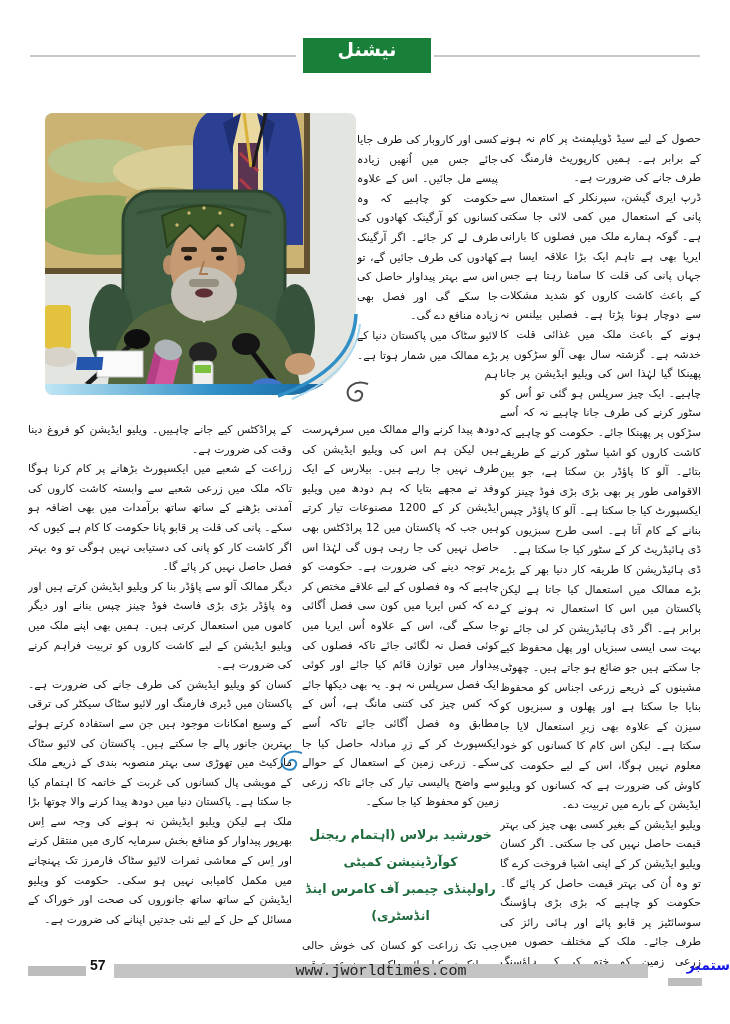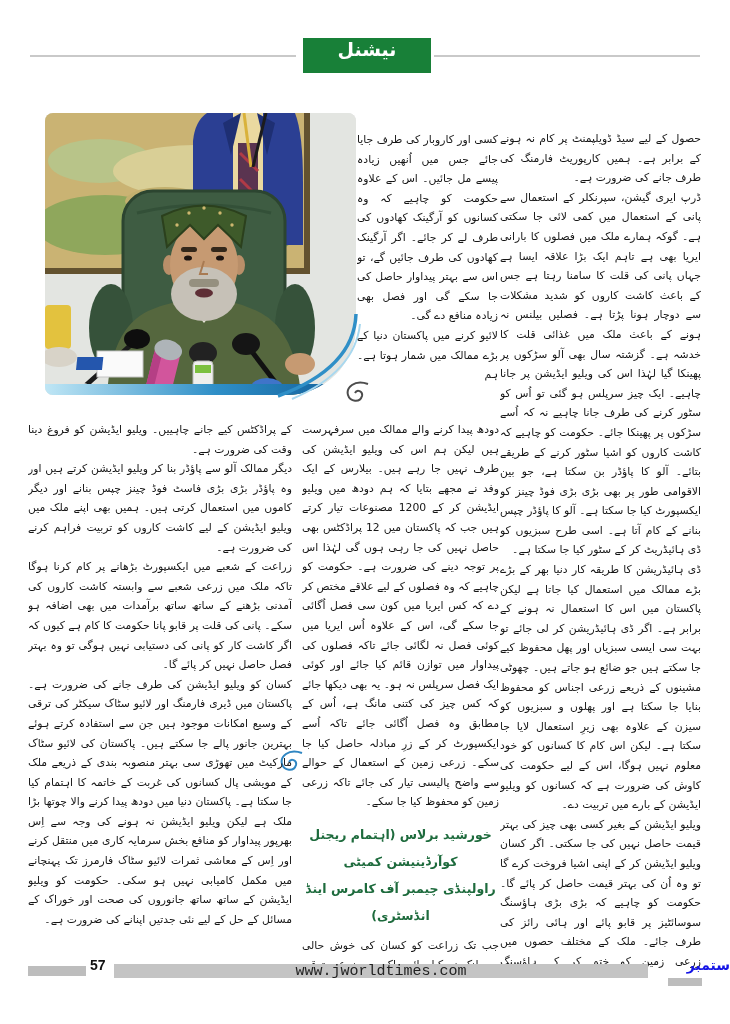--- a/index.html
+++ b/index.html
@@ -156,36 +156,36 @@
 
   <div class="col col-right" lang="ur">
     <p>حصول کے لیے سیڈ ڈویلپمنٹ پر کام نہ ہونے کے برابر ہے۔ ہمیں کارپوریٹ فارمنگ کی طرف جانے کی ضرورت ہے۔</p>
     <p>ڈرپ ایری گیشن، سپرنکلر کے استعمال سے پانی کے استعمال میں کمی لائی جا سکتی ہے۔ گوکہ ہمارے ملک میں فصلوں کا بارانی ایریا بھی ہے تاہم ایک بڑا علاقہ ایسا ہے جہاں پانی کی قلت کا سامنا رہتا ہے جس کے باعث کاشت کاروں کو شدید مشکلات سے دوچار ہونا پڑتا ہے۔ فصلیں بیلنس نہ ہونے کے باعث ملک میں غذائی قلت کا خدشہ ہے۔ گزشتہ سال بھی آلو سڑکوں پر پھینکا گیا لہٰذا اس کی ویلیو ایڈیشن پر جانا چاہیے۔ ایک چیز سرپلس ہو گئی تو اُس کو سٹور کرنے کی طرف جانا چاہیے نہ کہ اُسے سڑکوں پر پھینکا جائے۔ حکومت کو چاہیے کہ کاشت کاروں کو اشیا سٹور کرنے کے طریقے بتائے۔ آلو کا پاؤڈر بن سکتا ہے، جو بین الاقوامی طور پر بھی بڑی بڑی فوڈ چینز کو ایکسپورٹ کیا جا سکتا ہے۔ آلو کا پاؤڈر چپس بنانے کے کام آتا ہے۔ اسی طرح سبزیوں کو ڈی ہائیڈریٹ کر کے سٹور کیا جا سکتا ہے۔</p>
     <p>ڈی ہائیڈریشن کا طریقہ کار دنیا بھر کے بڑے بڑے ممالک میں استعمال کیا جاتا ہے لیکن پاکستان میں اس کا استعمال نہ ہونے کے برابر ہے۔ اگر ڈی ہائیڈریشن کر لی جائے تو بہت سی ایسی سبزیاں اور پھل محفوظ کیے جا سکتے ہیں جو ضائع ہو جاتے ہیں۔ چھوٹی مشینوں کے ذریعے زرعی اجناس کو محفوظ بنایا جا سکتا ہے اور پھلوں و سبزیوں کو سیزن کے علاوہ بھی زیرِ استعمال لایا جا سکتا ہے۔ لیکن اس کام کا کسانوں کو خود معلوم نہیں ہوگا، اس کے لیے حکومت کی کاوش کی ضرورت ہے کہ کسانوں کو ویلیو ایڈیشن کے بارے میں تربیت دے۔</p>
     <p>ویلیو ایڈیشن کے بغیر کسی بھی چیز کی بہتر قیمت حاصل نہیں کی جا سکتی۔ اگر کسان ویلیو ایڈیشن کر کے اپنی اشیا فروخت کرے گا تو وہ اُن کی بہتر قیمت حاصل کر پائے گا۔ حکومت کو چاہیے کہ بڑی بڑی ہاؤسنگ سوسائٹیز پر قابو پائے اور ہائی رائز کی طرف جائے۔ ملک کے مختلف حصوں میں زرعی زمین کو ختم کر کے ہاؤسنگ سوسائٹیز بنائی جا رہی ہیں۔ کسان بھی اپنی زمین صرف اس لیے فروخت کر دیتا ہے کہ اُسے اس کام میں منافع نظر آ رہا ہوتا ہے جب کہ فصلوں کی پیداوار میں کسان کو یہ بات یقینی نہیں ہوتی ہے کہ اگر کوئی قدرتی آفت آ جائے تو کیا اُس نے جو فصل لگائی ہے، اُسے حکومت کی جانب سے اس کا معاوضہ ملے گا۔ اس لیے کسان یہ سمجھتے ہیں کہ قابلِ کاشت زمین کو فروخت کر کے</p>
   </div>
 
   <div class="col col-mid-top" lang="ur">
     <p>کسی اور کاروبار کی طرف جایا جائے جس میں اُنھیں زیادہ پیسے مل جائیں۔ اس کے علاوہ حکومت کو چاہیے کہ وہ کسانوں کو آرگینک کھادوں کی طرف لے کر جائے۔ اگر آرگینک کھادوں کی طرف جائیں گے، تو اس سے بہتر پیداوار حاصل کی جا سکے گی اور فصل بھی زیادہ منافع دے گی۔</p>
-    <p>لائیو کرنے میں پاکستان دنیا کے بڑے ممالک میں شمار ہوتا ہے۔ ہم</p>
+    <p>لائیو سٹاک میں پاکستان دنیا کے بڑے ممالک میں شمار ہوتا ہے۔ ہم</p>
   </div>
 
   <div class="col col-mid-bot" lang="ur">
     <p>دودھ پیدا کرنے والے ممالک میں سرفہرست ہیں لیکن ہم اس کی ویلیو ایڈیشن کی طرف نہیں جا رہے ہیں۔ بیلارس کے ایک وفد نے مجھے بتایا کہ ہم دودھ میں ویلیو ایڈیشن کر کے 1200 مصنوعات تیار کرتے ہیں جب کہ پاکستان میں 12 پراڈکٹس بھی حاصل نہیں کی جا رہی ہوں گی لہٰذا اس پر توجہ دینے کی ضرورت ہے۔ حکومت کو چاہیے کہ وہ فصلوں کے لیے علاقے مختص کر دے کہ کس ایریا میں کون سی فصل اُگائی جا سکے گی، اس کے علاوہ اُس ایریا میں کوئی فصل نہ لگائی جائے تاکہ فصلوں کی پیداوار میں توازن قائم کیا جائے اور کوئی ایک فصل سرپلس نہ ہو۔ یہ بھی دیکھا جائے کہ کس چیز کی کتنی مانگ ہے، اُس کے مطابق وہ فصل اُگائی جائے تاکہ اُسے ایکسپورٹ کر کے زرِ مبادلہ حاصل کیا جا سکے۔ زرعی زمین کے استعمال کے حوالے سے واضح پالیسی تیار کی جائے تاکہ زرعی زمین کو محفوظ کیا جا سکے۔</p>
     <div class="caption">
       <div>خورشید برلاس (اہتمام ریجنل کوآرڈینیشن کمیٹی</div>
       <div>راولپنڈی چیمبر آف کامرس اینڈ انڈسٹری)</div>
     </div>
     <p>جب تک زراعت کو کسان کی خوش حالی سے لنک نہ کیا جائے ملک میں زرعی ترقی ممکن نہیں ہے۔ زراعت میں کم منافع ہونے کی وجہ سے کاشت کار ہاؤسنگ سکیموں کے لیے اپنی اراضی دینے پر مجبور ہیں۔ حکومت کو ایسی ایگری کلچر پالیسی متعارف کرانی چاہیے جس میں کاشت کار کا منافع بڑھایا جا سکے۔ زراعت میں بھی ہمیں جوائنٹ وینچر کرنے کی ضرورت ہے۔ چین پاکستان اقتصادی راہداری منصوبے کے تحت بھی زرعی ترقی</p>
   </div>
 
   <div class="col col-left" lang="ur">
     <p>کے پراڈکٹس کیے جانے چاہییں۔ ویلیو ایڈیشن کو فروغ دینا وقت کی ضرورت ہے۔</p>
+    <p>زراعت کے شعبے میں ایکسپورٹ بڑھانے پر کام کرنا ہوگا تاکہ ملک میں زرعی شعبے سے وابستہ کاشت کاروں کی آمدنی بڑھنے کے ساتھ ساتھ برآمدات میں بھی اضافہ ہو سکے۔ پانی کی قلت پر قابو پانا حکومت کا کام ہے کیوں کہ اگر کاشت کار کو پانی کی دستیابی نہیں ہوگی تو وہ بہتر فصل حاصل نہیں کر پائے گا۔</p>
     <p>دیگر ممالک آلو سے پاؤڈر بنا کر ویلیو ایڈیشن کرتے ہیں اور وہ پاؤڈر بڑی بڑی فاسٹ فوڈ چینز چپس بنانے اور دیگر کاموں میں استعمال کرتی ہیں۔ ہمیں بھی اپنے ملک میں ویلیو ایڈیشن کے لیے کاشت کاروں کو تربیت فراہم کرنے کی ضرورت ہے۔</p>
-    <p>زراعت کے شعبے میں ایکسپورٹ بڑھانے پر کام کرنا ہوگا تاکہ ملک میں زرعی شعبے سے وابستہ کاشت کاروں کی آمدنی بڑھنے کے ساتھ ساتھ برآمدات میں بھی اضافہ ہو سکے۔ پانی کی قلت پر قابو پانا حکومت کا کام ہے کیوں کہ اگر کاشت کار کو پانی کی دستیابی نہیں ہوگی تو وہ بہتر فصل حاصل نہیں کر پائے گا۔</p>
     <p>کسان کو ویلیو ایڈیشن کی طرف جانے کی ضرورت ہے۔ پاکستان میں ڈیری فارمنگ اور لائیو سٹاک سیکٹر کی ترقی کے وسیع امکانات موجود ہیں جن سے استفادہ کرتے ہوئے بہترین جانور پالے جا سکتے ہیں۔ پاکستان کی لائیو سٹاک مارکیٹ میں تھوڑی سی بہتر منصوبہ بندی کے ذریعے ملک کے مویشی پال کسانوں کی غربت کے خاتمہ کا اہتمام کیا جا سکتا ہے۔ پاکستان دنیا میں دودھ پیدا کرنے والا چوتھا بڑا ملک ہے لیکن ویلیو ایڈیشن نہ ہونے کی وجہ سے اِس بھرپور پیداوار کو منافع بخش سرمایہ کاری میں منتقل کرنے اور اِس کے معاشی ثمرات لائیو سٹاک فارمرز تک پہنچانے میں مکمل کامیابی نہیں ہو سکی۔ حکومت کو ویلیو ایڈیشن کے ساتھ ساتھ جانوروں کی صحت اور خوراک کے مسائل کے حل کے لیے نئی جدتیں اپنانے کی ضرورت ہے۔</p>
   </div>
 
   <div class="fbar fbar-left"></div>
   <div class="page-number">57</div>
   <div class="fbar fbar-center">
     <span class="website">www.jworldtimes.com</span>
   </div>
   <div class="fbar fbar-right"></div>
   <div class="month" lang="ur">ستمبر</div>

